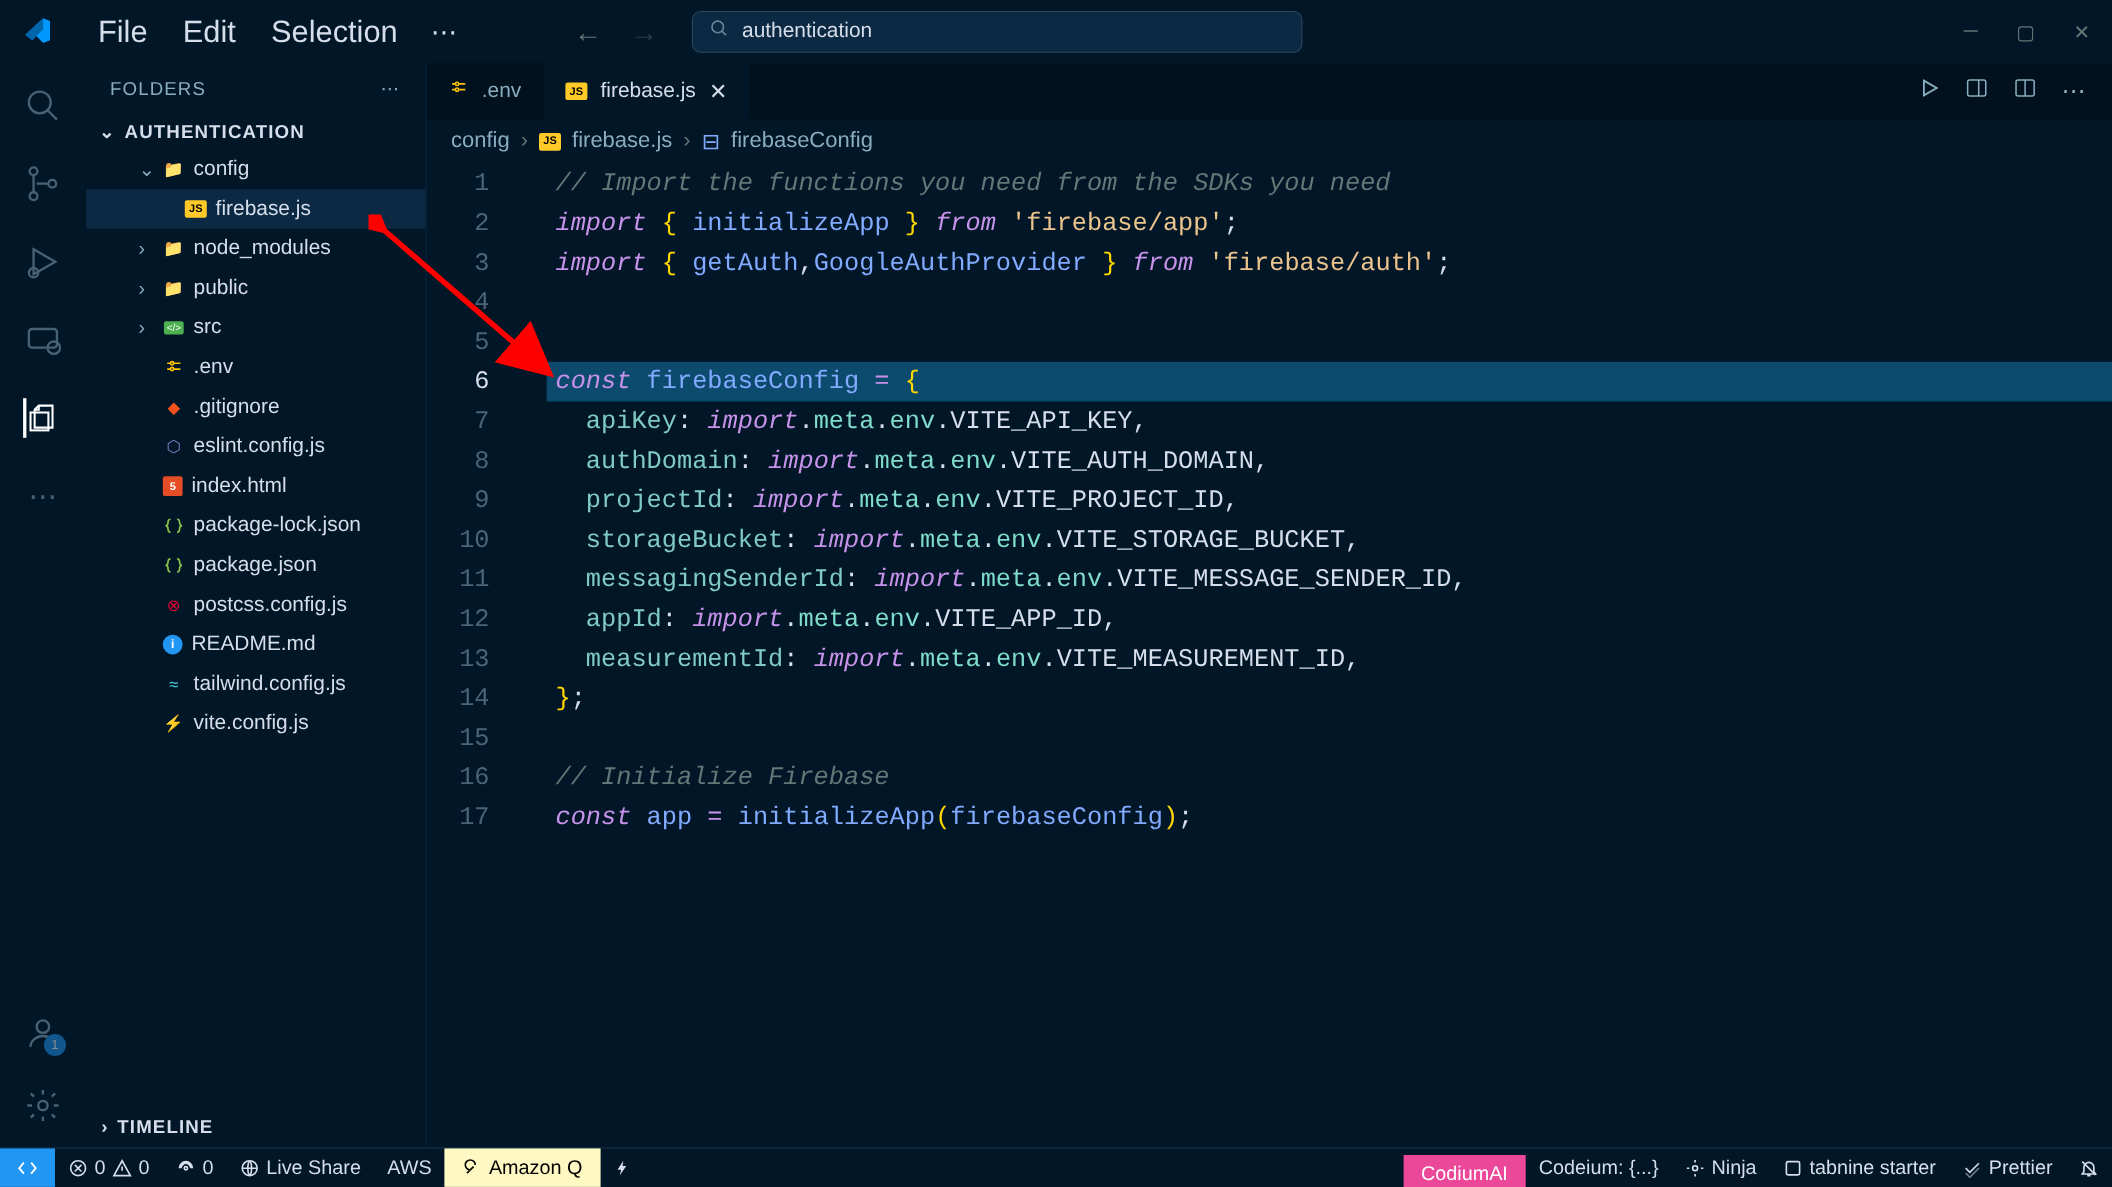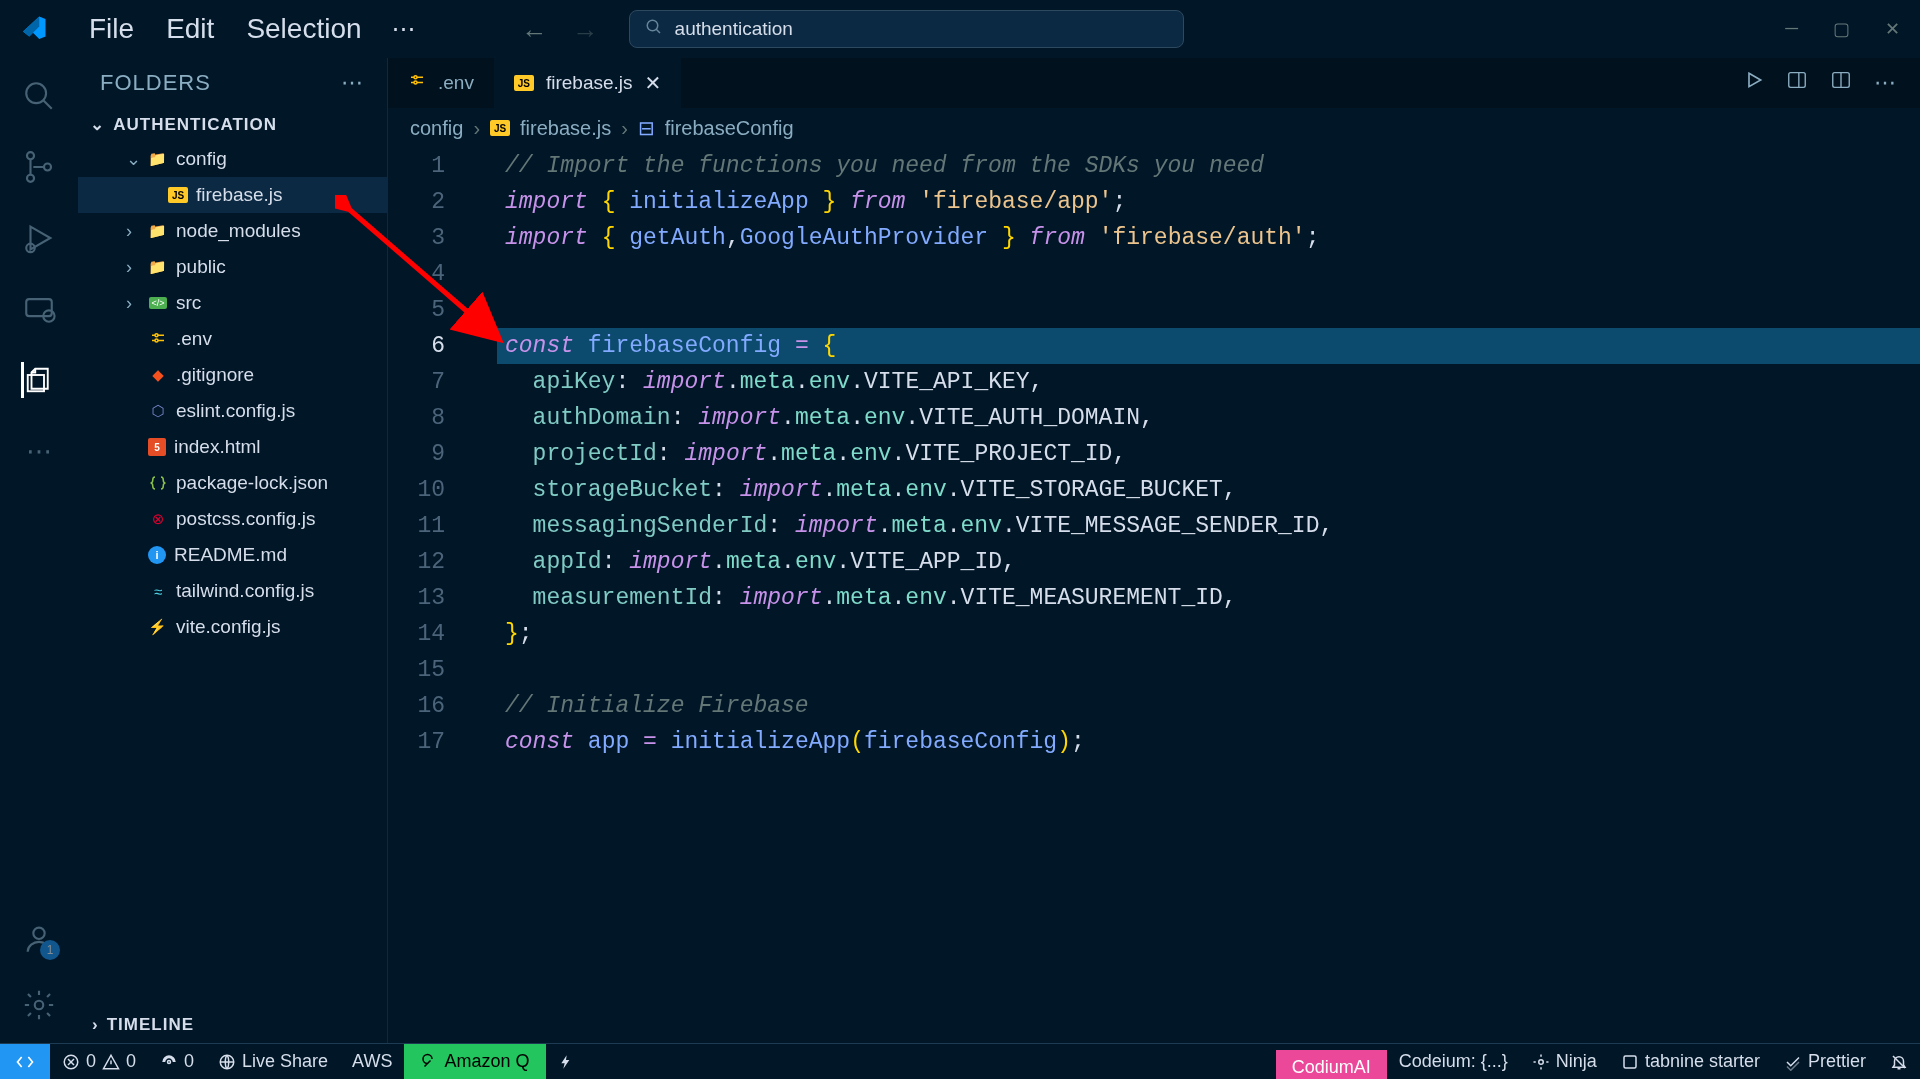--- a/index.html
+++ b/index.html
@@ -80,21 +80,21 @@
   background: #011627;
   border-right: 1px solid #0b2942;
   display: flex;
   flex-direction: column;
 }
 .sidebar-header {
   display: flex;
   align-items: center;
   justify-content: space-between;
   padding: 12px 22px;
-  font-size: 22px;
+  font-size: 17px;
   color: #8badc1;
   letter-spacing: 1px;
 }
 .sidebar-section {
   display: flex;
   align-items: center;
   padding: 6px 12px;
   font-size: 17px;
   color: #d6deeb;
   font-weight: 600;
@@ -185,21 +185,21 @@
   height: 36px;
   background: #011627;
   border-top: 1px solid #1d3b53;
   display: flex;
   align-items: center;
   font-size: 18px;
   color: #d6deeb;
 }
 .statusbar .remote { background: #2196f3; color: white; height: 100%; width: 50px; display: flex; align-items: center; justify-content: center; }
 .statusbar .sb-item { padding: 0 12px; display: flex; align-items: center; gap: 6px; cursor: pointer; }
-.statusbar .sb-amazon { background: #22c55e; color: #000; height: 100%; display: flex; align-items: center; padding: 0 16px; }
+.statusbar .sb-amazon { background: #fef9c3; color: #000; height: 100%; display: flex; align-items: center; padding: 0 16px; }
 .statusbar .sb-codium { background: #ec4899; color: #fff; height: 100%; display: flex; align-items: center; padding: 0 16px; margin-top: 12px; }
 .statusbar .sb-right { margin-left: auto; display: flex; align-items: center; height: 100%; }
 
 
 .ico-js { background: #ffca28; color: #000; width: 20px; height: 16px; font-size: 10px; font-weight: bold; display: flex; align-items: center; justify-content: center; border-radius: 2px; }
 .ico-folder-cfg { color: #26a69a; }
 .ico-folder-node { color: #8bc34a; }
 .ico-folder-pub { color: #1e88e5; }
 .ico-env { color: #ffc107; }
 .ico-git { color: #f4511e; }
@@ -368,20 +368,29 @@
           <span>index.html</span>
         </div>
         <div class="tree-item indent1">
           <span class="chev"></span>
           <span class="ficon ico-json">
             <svg width="18" height="18" viewBox="0 0 24 24" fill="none" stroke="#8bc34a" stroke-width="2">
               <path d="M8 4c-2 0-3 2-3 4s-1 4-3 4c2 0 3 2 3 4s1 4 3 4M16 4c2 0 3 2 3 4s1 4 3 4c-2 0-3 2-3 4s-1 4-3 4"></path>
             </svg>
           </span>
           <span>package-lock.json</span>
+        </div>
+        <div class="tree-item indent1">
+          <span class="chev"></span>
+          <span class="ficon ico-json">
+            <svg width="18" height="18" viewBox="0 0 24 24" fill="none" stroke="#8bc34a" stroke-width="2">
+              <path d="M8 4c-2 0-3 2-3 4s-1 4-3 4c2 0 3 2 3 4s1 4 3 4M16 4c2 0 3 2 3 4s1 4 3 4c-2 0-3 2-3 4s-1 4-3 4"></path>
+            </svg>
+          </span>
+          <span>package.json</span>
         </div>
         <div class="tree-item indent1">
           <span class="chev"></span>
           <span class="ficon ico-postcss">⊗</span>
           <span>postcss.config.js</span>
         </div>
         <div class="tree-item indent1">
           <span class="chev"></span>
           <span class="ficon" style="background:#2196f3;color:#fff;width:18px;height:18px;border-radius:50%;display:flex;align-items:center;justify-content:center;font-size:11px;font-weight:bold">i</span>
           <span>README.md</span>

